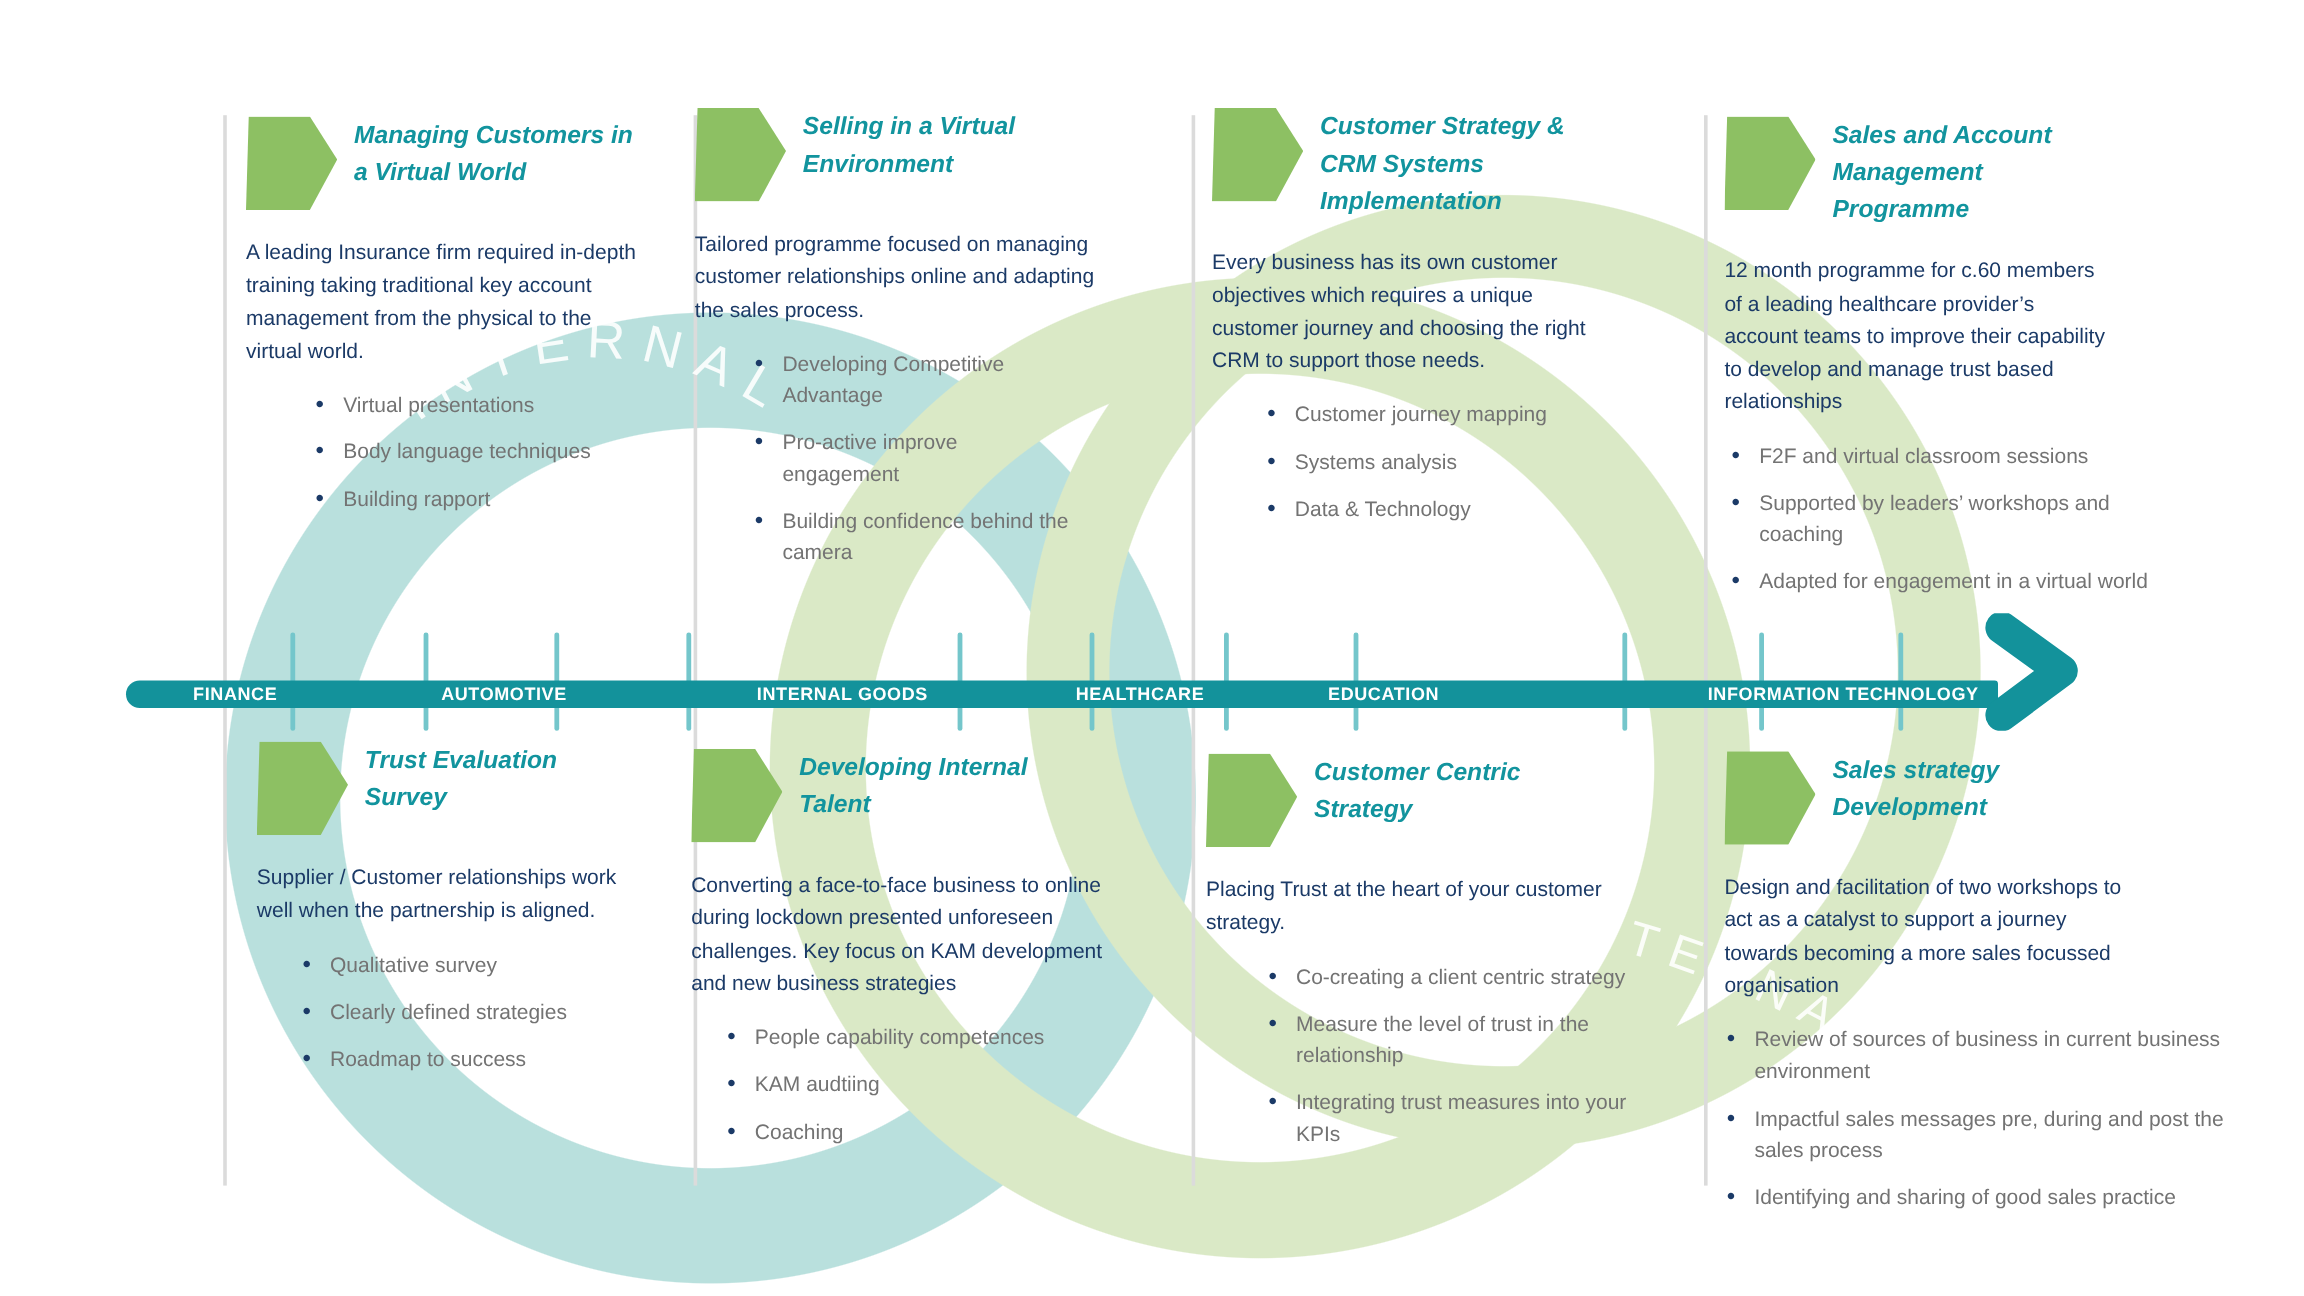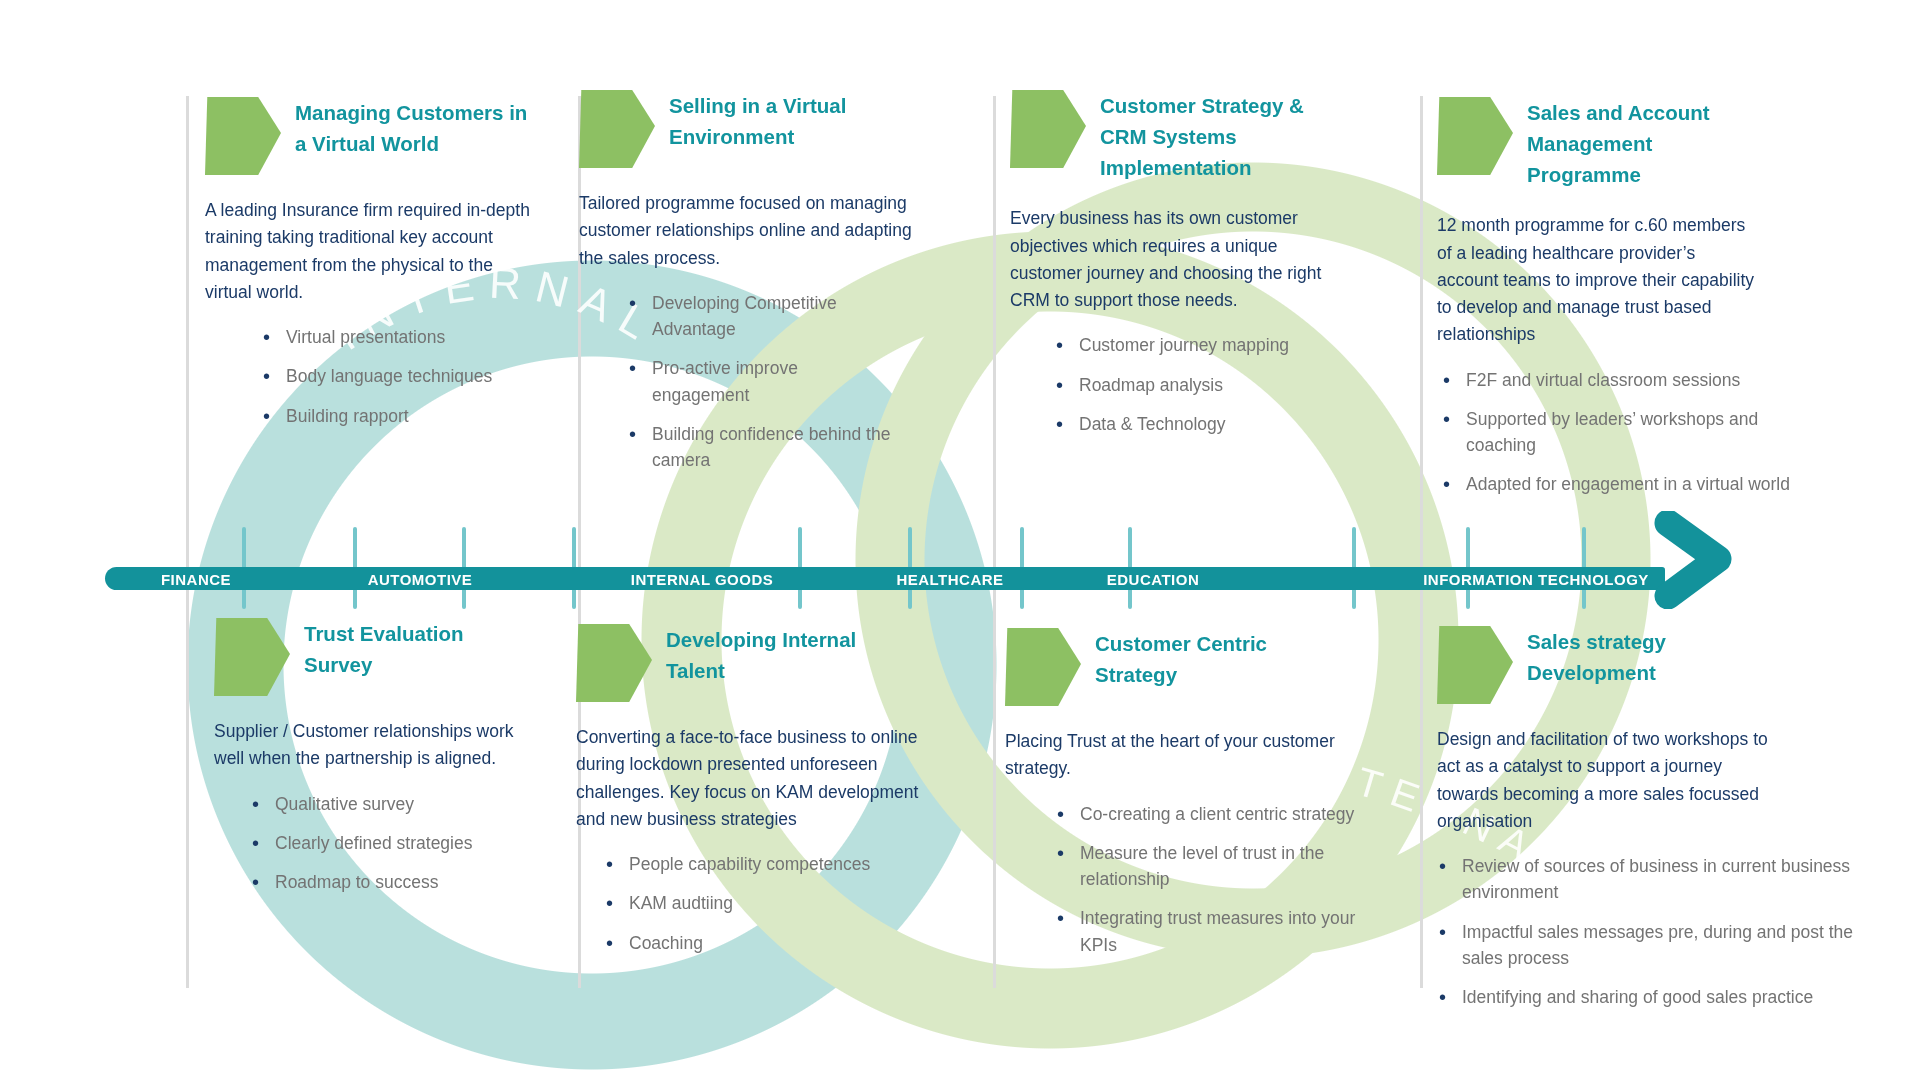--- a/index.html
+++ b/index.html
@@ -39,21 +39,21 @@
   .axis-head{position:absolute;left:1652px;top:511px;z-index:4;}
   
   .card{position:absolute;z-index:5;}
   .card-head{display:flex;gap:14px;align-items:flex-start;}
   .arrow-icon{
     width:76px;height:78px;flex:none;background:#8dc063;margin-top:2px;
     clip-path:polygon(3% 0,70% 0,100% 46%,70% 100%,0 100%);
   }
   .card-title{
     color:#12949e;font-size:20.5px;font-weight:700;line-height:1.5;
-    padding-top:3px;max-width:var(--tw,240px);
+    padding-top:3px;max-width:var(--tw,240px);font-style:italic;
   }
   .card-body{
     color:#1b3a67;font-size:17.5px;line-height:1.56;margin-top:22px;width:var(--bw,340px);
   }
   .card ul{list-style:none;margin:18px 0 0 0;padding:0 0 0 var(--ind,40px);}
   .card li{
     position:relative;color:#737373;font-size:17.5px;line-height:1.5;
     margin-bottom:13px;padding-left:23px;max-width:var(--lw,400px);
   }
   .card li::before{content:"\2022";position:absolute;left:0;top:-2px;font-size:20px;color:#1b3a67;}
@@ -132,21 +132,21 @@
   </div>
 
   <div class="card" style="left:1010px;top:88px;width:400px;--tw:245px;--bw:330px;--ind:46px;--lw:300px">
     <div class="card-head">
       <div class="arrow-icon"></div>
       <div class="card-title">Customer Strategy &amp; CRM Systems Implementation</div>
     </div>
     <div class="card-body">Every business has its own customer objectives which requires a unique customer journey and choosing the right CRM to support those needs.</div>
     <ul>
       <li>Customer journey mapping</li>
-      <li>Roadmap analysis</li>
+      <li>Systems analysis</li>
       <li>Data &amp; Technology</li>
     </ul>
   </div>
 
   <div class="card" style="left:1437px;top:95px;width:410px;--tw:215px;--bw:320px;--ind:6px;--lw:330px">
     <div class="card-head">
       <div class="arrow-icon"></div>
       <div class="card-title">Sales and Account Management Programme</div>
     </div>
     <div class="card-body">12 month programme for c.60 members of a leading healthcare provider’s account teams to improve their capability to develop and manage trust based relationships</div>

